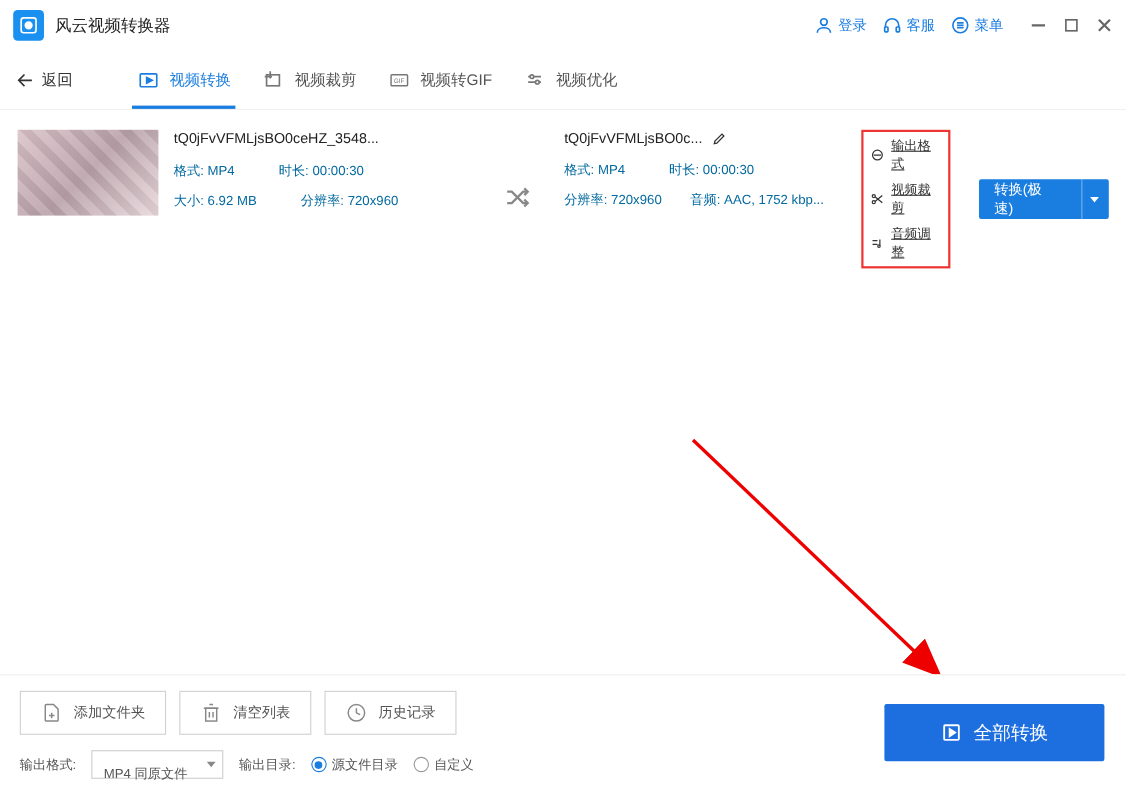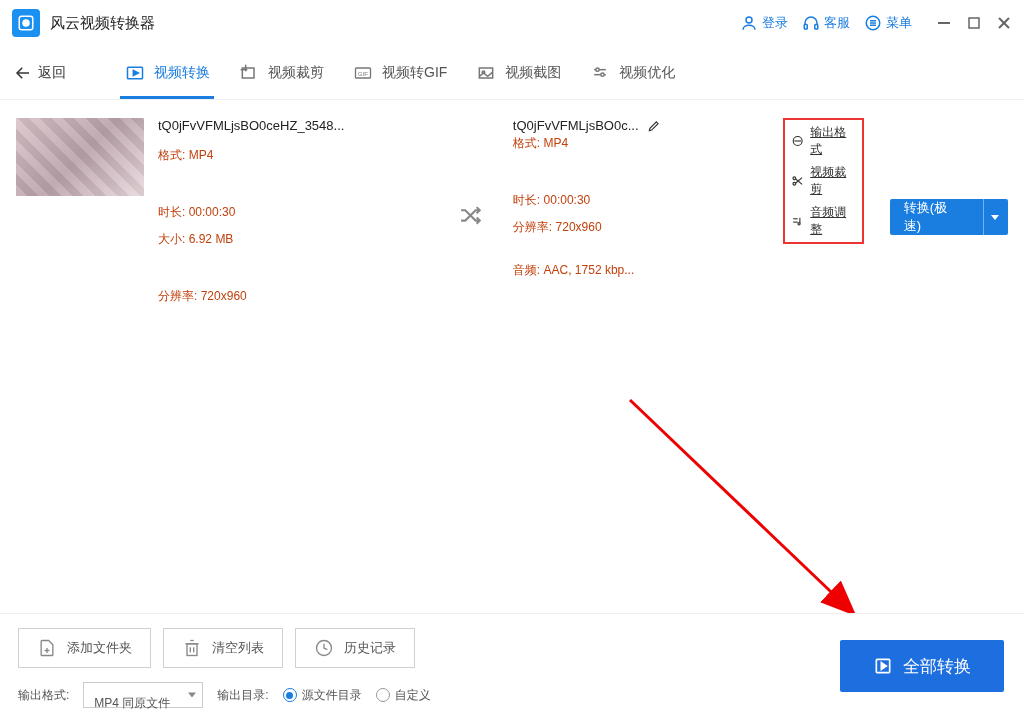--- a/index.html
+++ b/index.html
@@ -26,24 +26,24 @@
 .tab-ic { width: 22px; height: 22px; display:flex; align-items:center; justify-content:center; }
 .tab-ic svg { width: 20px; height: 20px; }
 
 
 .filelist { padding: 18px 16px; }
 .filerow { display: flex; align-items: flex-start; gap: 14px; }
 .thumb { width: 128px; height: 78px; background: linear-gradient(135deg,#d9c2c8,#b8a0a8,#e8d8dc); filter: blur(0.3px); position:relative; flex:0 0 auto; }
 .thumb::before { content:""; position:absolute; inset:0; background: repeating-linear-gradient(45deg, rgba(255,255,255,0.12) 0 8px, rgba(0,0,0,0.05) 8px 16px); }
 .col-src { flex: 0 0 270px; }
 .fname { font-size: 13px; color: #222; margin-bottom: 14px; white-space: nowrap; overflow:hidden; text-overflow:ellipsis; }
-.metarow { display: flex; gap: 40px; font-size: 12px; color: #c2410c; margin-bottom: 10px; flex-direction: column; }
+.metarow { display: flex; gap: 40px; font-size: 12px; color: #0369a1; margin-bottom: 10px; }
 .shuffle { width: 26px; color: #777; align-self: center; margin: 0 16px; }
 .col-dst { flex: 0 0 250px; }
-.dst-top { display:flex; align-items:center; gap:8px; margin-bottom:2px; }
+.dst-top { display:flex; align-items:center; gap:8px; margin-bottom:13px; }
 .edit-ic { width:14px; height:14px; color:#444; cursor:pointer; }
 .actions { border: 2px solid #e33; padding: 4px 6px; display: flex; flex-direction: column; gap: 6px; margin-left: 6px; }
 .act-link { display:flex; align-items:center; gap:6px; font-size:12px; color:#333; cursor:pointer; }
 .act-link span { text-decoration: underline; }
 .act-link svg { width:14px; height:14px; }
 .convert-btn { background:#1a7de0; color:#fff; height:36px; padding:0 8px 0 14px; display:flex; align-items:center; gap:23px; font-size:13px; cursor:pointer; border-radius:2px; margin-left:12px; align-self:center; }
 .convert-btn .dd { border-left:1px solid rgba(255,255,255,0.4); padding-left:6px; height:100%; display:flex; align-items:center; }
 
 
 .arrow-annot { position:absolute; pointer-events:none; }
@@ -52,21 +52,21 @@
 .bottombar { position:absolute; left:0; right:0; bottom:0; border-top:1px solid #eee; padding: 14px 18px 12px; background:#fff; }
 .btn-row { display:flex; gap:12px; margin-bottom:14px; }
 .b-btn { border:1px solid #d0d0d0; height:40px; padding:0 18px; display:flex; align-items:center; gap:10px; color:#555; font-size:13px; cursor:pointer; background:#fff; }
 .b-btn svg { width:20px; height:20px; }
 .opt-row { display:flex; align-items:center; gap:14px; font-size:12px; color:#555; }
 .select-faux { border:1px solid #ccc; height:26px; padding:16px 24px 0 10px; display:flex; align-items:center; position:relative; min-width:120px; cursor:pointer; }
 .select-faux::after { content:""; position:absolute; right:6px; top:50%; width:0; height:0; border-left:4px solid transparent; border-right:4px solid transparent; border-top:5px solid #888; transform:translateY(-50%); }
 .radio { width:14px; height:14px; border:1.5px solid #1a7de0; border-radius:50%; display:inline-flex; align-items:center; justify-content:center; }
 .radio.checked::after { content:""; width:7px; height:7px; background:#1a7de0; border-radius:50%; }
 .radio.unchecked { border-color:#999; }
-.convert-all { position:absolute; right:20px; bottom:28px; width:164px; height:52px; background:#1d6fe0; color:#fff; display:flex; align-items:center; justify-content:center; gap:10px; font-size:17px; cursor:pointer; border-radius:2px;margin-top:45px; }
+.convert-all { position:absolute; right:20px; bottom:28px; width:200px; height:52px; background:#1d6fe0; color:#fff; display:flex; align-items:center; justify-content:center; gap:10px; font-size:17px; cursor:pointer; border-radius:2px;margin-top:45px; }
 .convert-all svg { width:20px; height:20px; }
 </style>
 </head>
 <body>
 
 <div class="titlebar">
   <div class="app-logo">
     <svg viewBox="0 0 24 24" fill="none" stroke="#fff" stroke-width="2">
         <rect x="3" y="3" width="18" height="18" rx="3"></rect>
         <circle cx="12" cy="12" r="4" fill="#fff"></circle>
@@ -148,30 +148,20 @@
     <span>视频裁剪</span>
   </div>
   <div class="tab">
     <span class="tab-ic">
         <svg viewBox="0 0 24 24" fill="none" stroke="#777" stroke-width="1.6">
           <rect x="3" y="6" width="18" height="12" rx="1"></rect>
           <text x="6" y="15" font-size="7" fill="#777" stroke="none">GIF</text>
         </svg>
       </span>
     <span>视频转GIF</span>
-  </div>
-  <div class="tab">
-    <span class="tab-ic">
-        <svg viewBox="0 0 24 24" fill="none" stroke="#777" stroke-width="1.8">
-          <rect x="4" y="6" width="16" height="12"></rect>
-          <circle cx="9" cy="11" r="1.5"></circle>
-          <polyline points="4,16 9,12 14,16 20,11"></polyline>
-        </svg>
-      </span>
-    <span>视频截图</span>
   </div>
   <div class="tab">
     <span class="tab-ic">
         <svg viewBox="0 0 24 24" fill="none" stroke="#777" stroke-width="1.8">
           <line x1="5" y1="8" x2="19" y2="8"></line>
           <line x1="5" y1="14" x2="19" y2="14"></line>
           <circle cx="9" cy="8" r="2" fill="#fff"></circle>
           <circle cx="15" cy="14" r="2" fill="#fff"></circle>
         </svg>
       </span>

